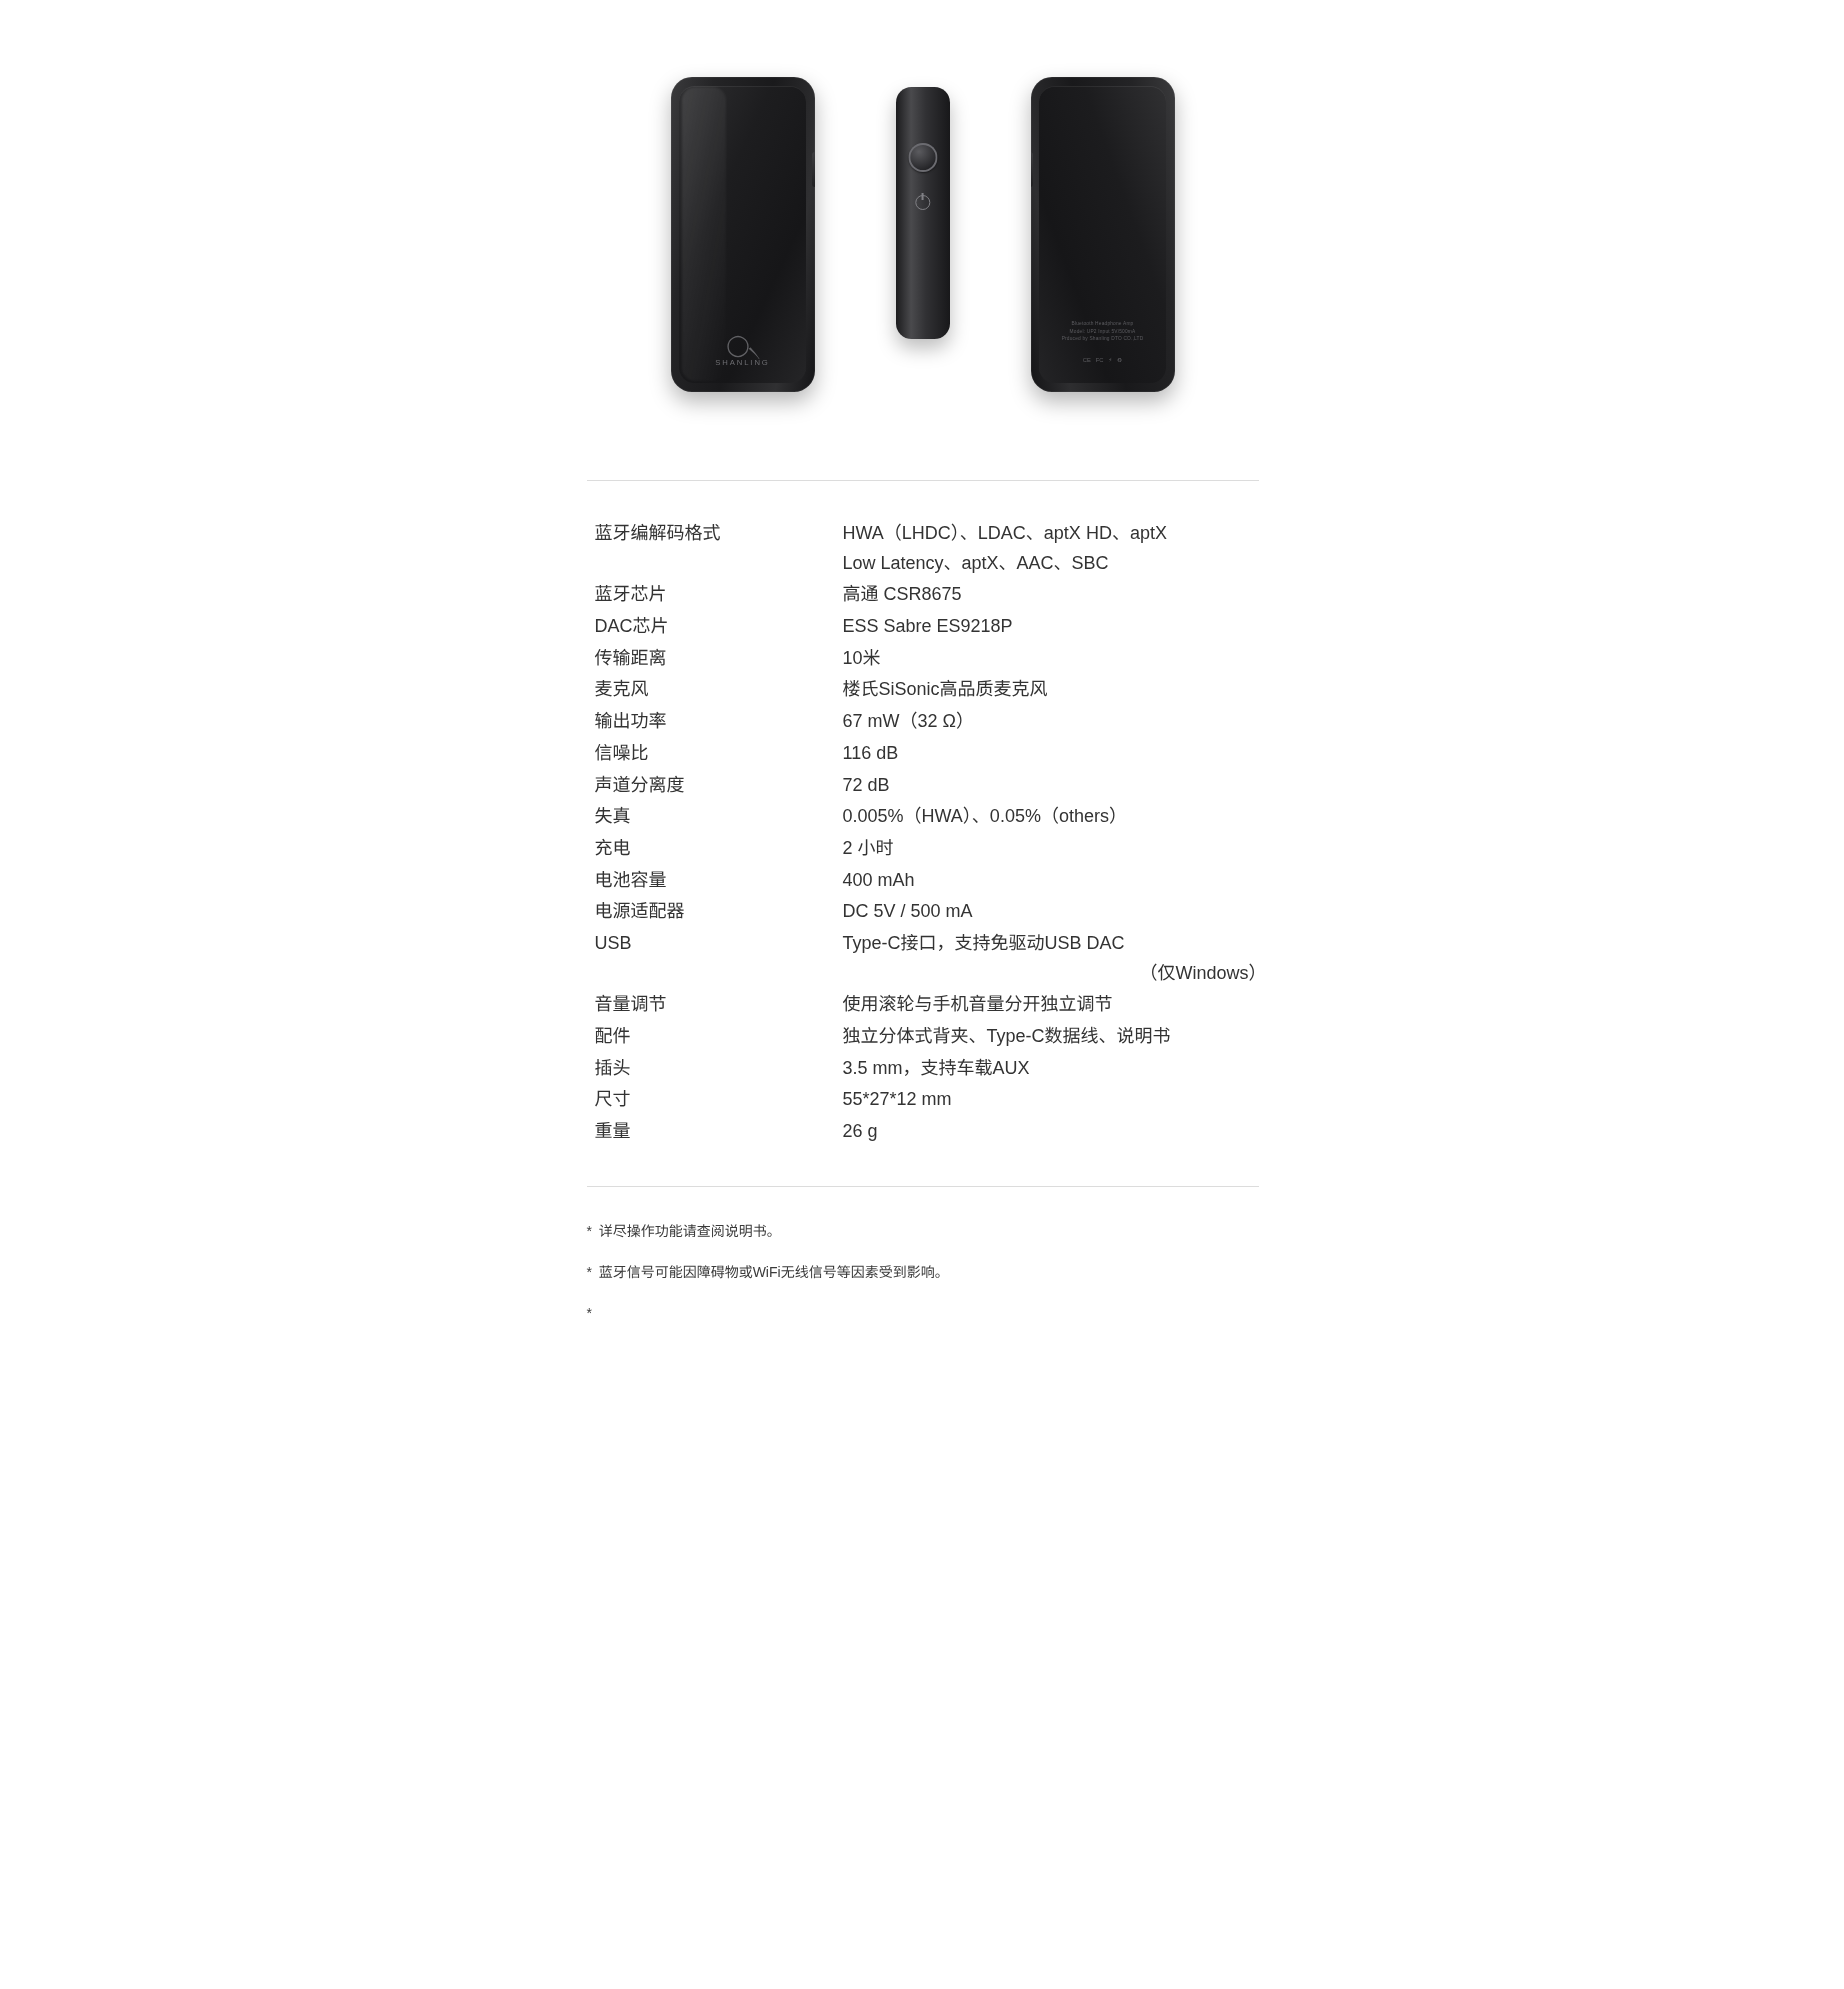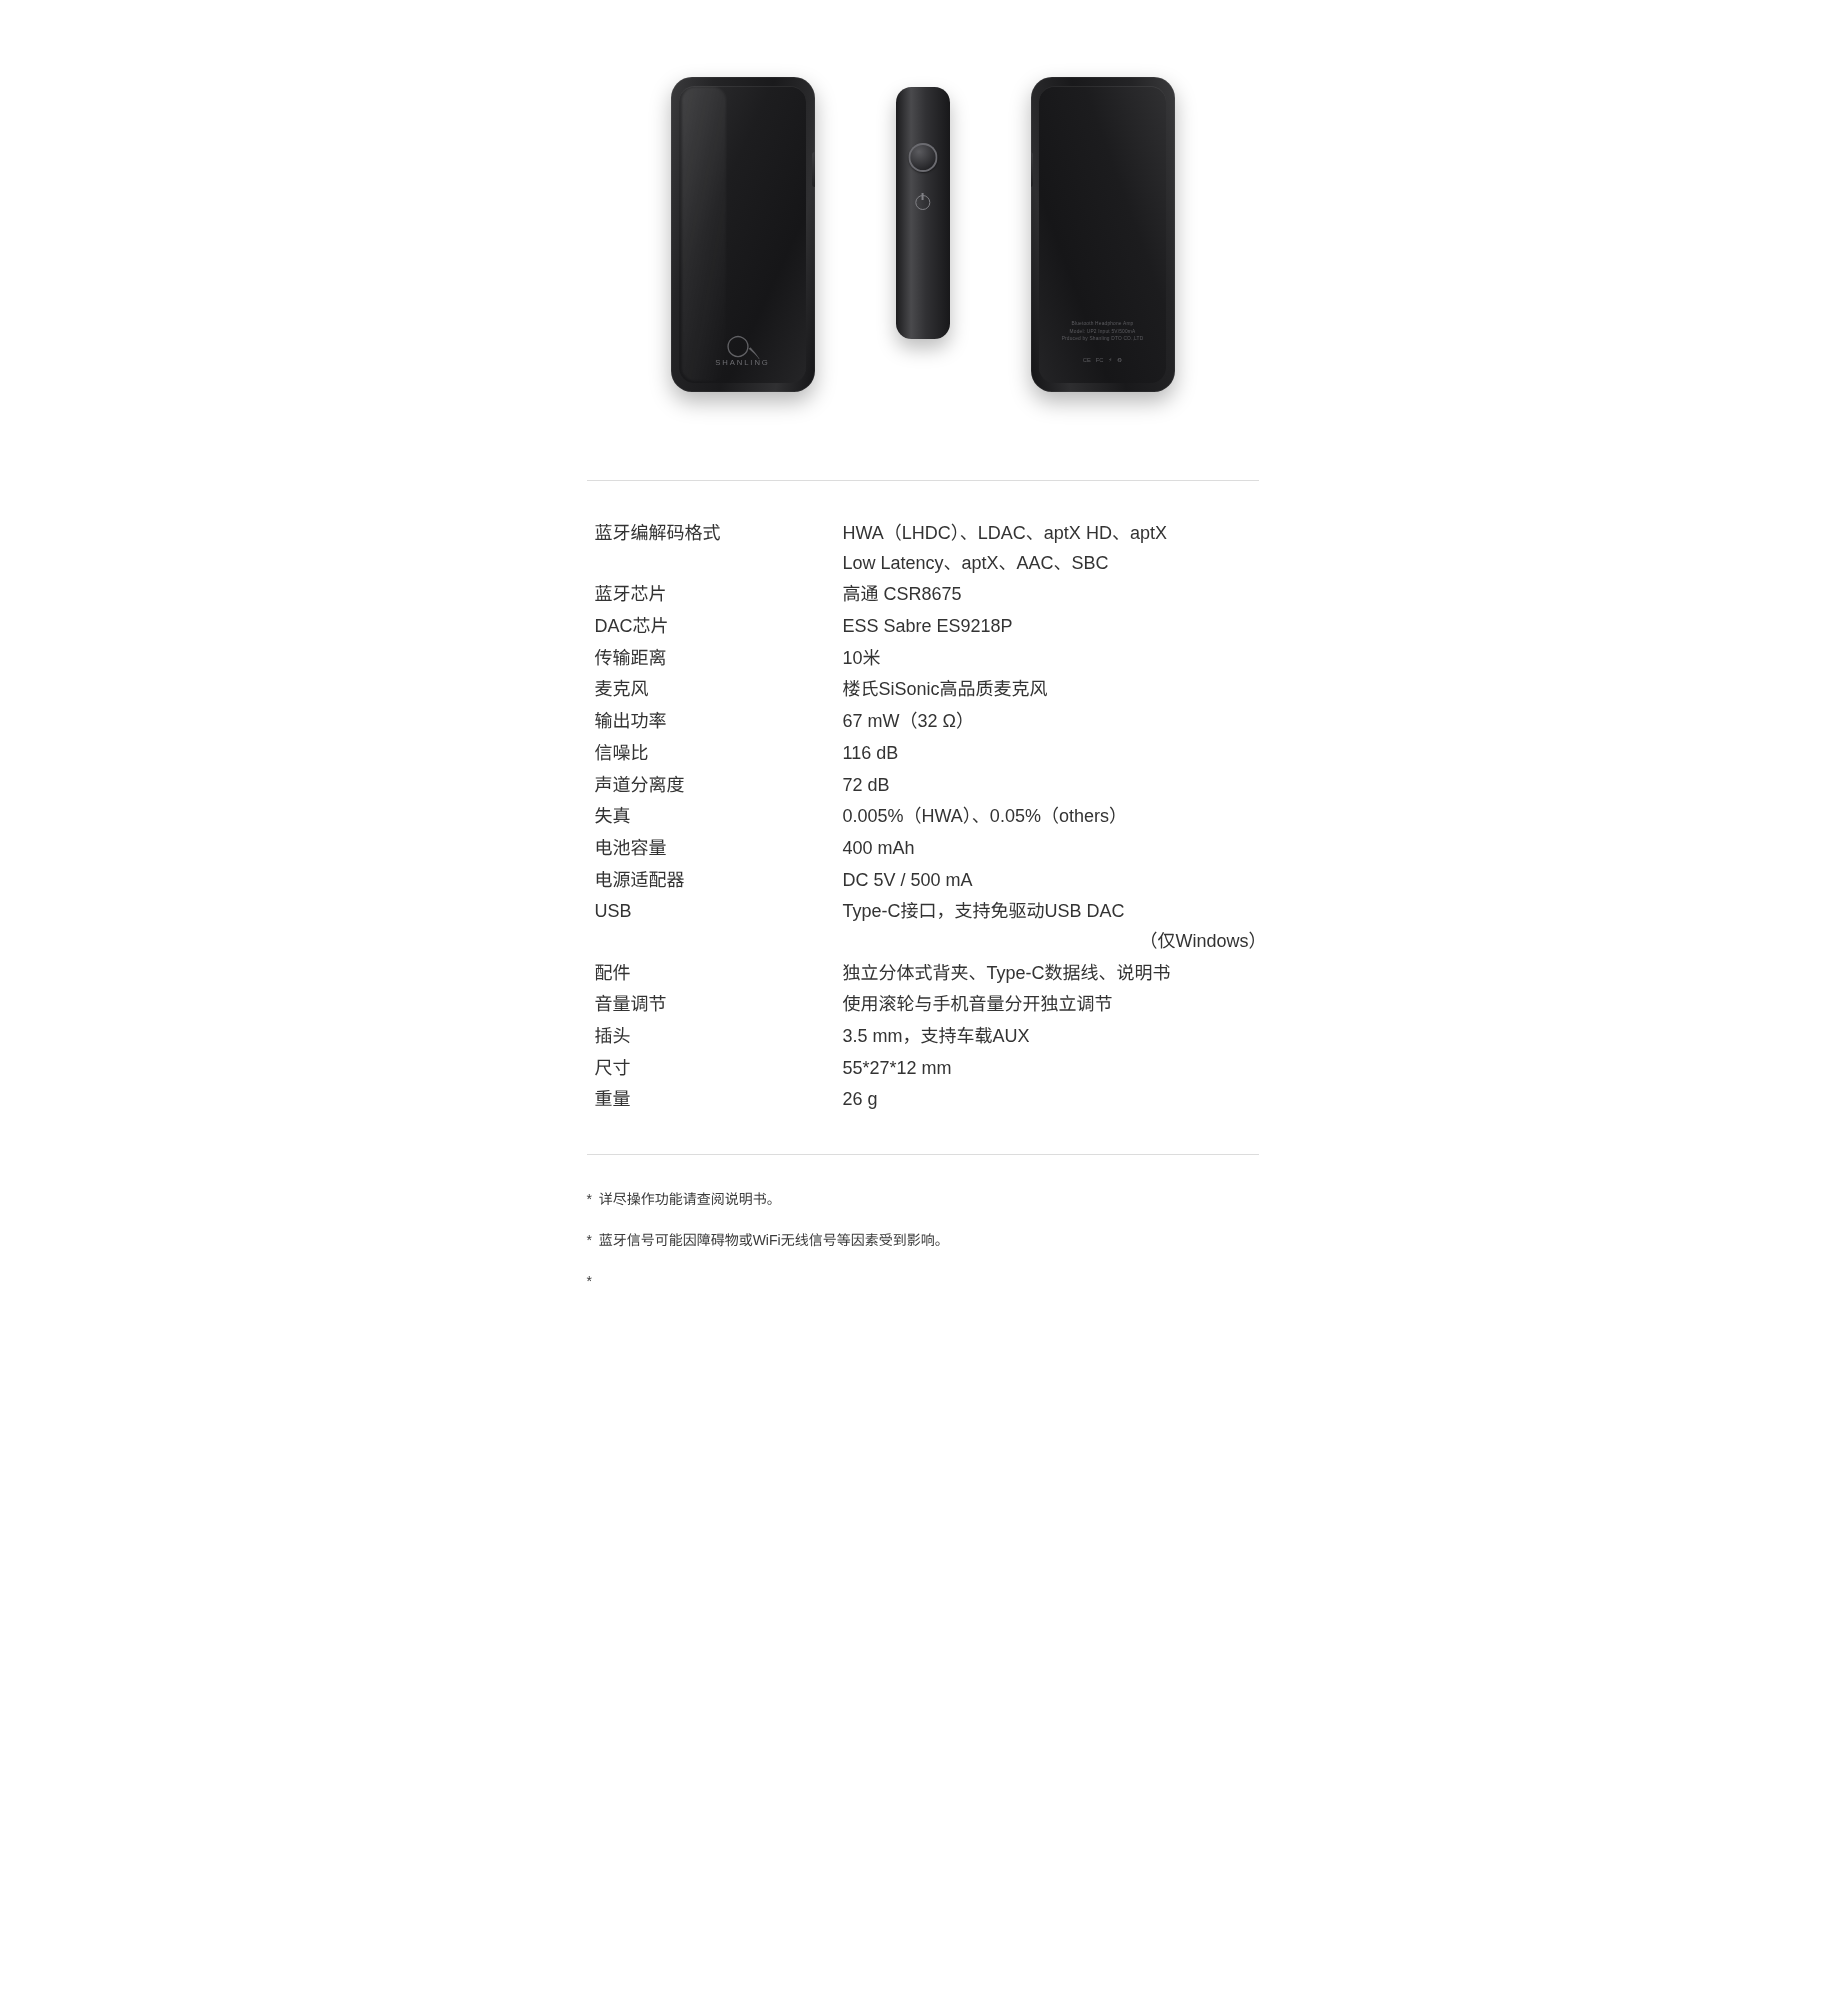--- a/index.html
+++ b/index.html
@@ -322,41 +322,45 @@
         </tr>
         <tr>
           <td class="k">声道分离度</td>
           <td class="v">72 dB</td>
         </tr>
         <tr>
           <td class="k">失真</td>
           <td class="v">0.005%（HWA）、0.05%（others）</td>
         </tr>
         <tr>
+          <td class="k">充电</td>
+          <td class="v">2 小时</td>
+        </tr>
+        <tr>
           <td class="k">电池容量</td>
           <td class="v">400 mAh</td>
         </tr>
         <tr>
           <td class="k">电源适配器</td>
           <td class="v">DC 5V / 500 mA</td>
         </tr>
         <tr>
           <td class="k pad-top pad-bot">USB</td>
           <td class="v pad-top pad-bot">
             <span class="cont">Type-C接口，支持免驱动USB DAC</span>
             <span class="indent">（仅Windows）</span>
           </td>
         </tr>
         <tr>
+          <td class="k">音量调节</td>
+          <td class="v">使用滚轮与手机音量分开独立调节</td>
+        </tr>
+        <tr>
           <td class="k">配件</td>
           <td class="v">独立分体式背夹、Type-C数据线、说明书</td>
-        </tr>
-        <tr>
-          <td class="k">音量调节</td>
-          <td class="v">使用滚轮与手机音量分开独立调节</td>
         </tr>
         <tr>
           <td class="k">插头</td>
           <td class="v">3.5 mm，支持车载AUX</td>
         </tr>
         <tr>
           <td class="k">尺寸</td>
           <td class="v">55*27*12 mm</td>
         </tr>
         <tr>

